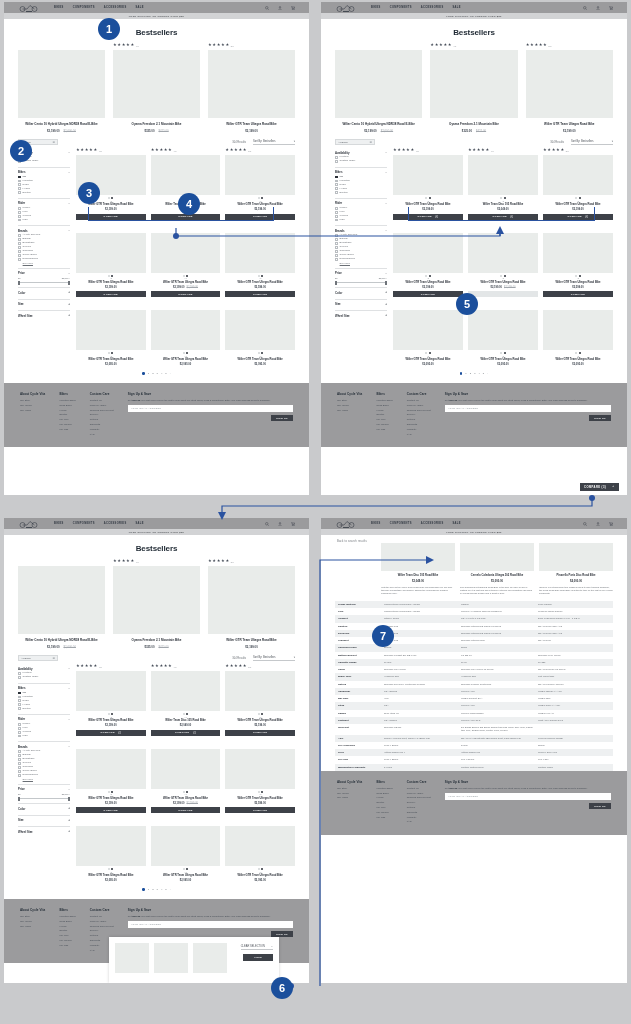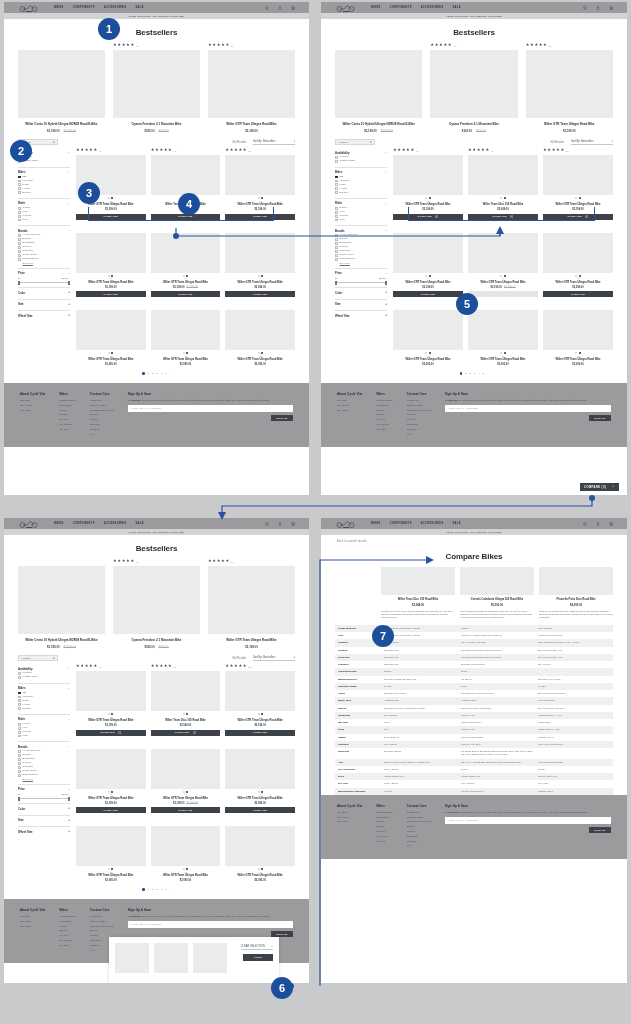--- a/index.html
+++ b/index.html
@@ -1697,21 +1697,20 @@
             <circle cx="12" cy="14" r="1"></circle>
           </svg>
         </span>
     </div>
   </div>
   <div class="promo-bar">
     <span>FREE SHIPPING ON ORDERS OVER $50</span>
   </div>
 
   <div class="breadcrumb">Back to search results</div>
-  <div class="page-title">Compare Bikes</div>
 
   <div class="cmp-wrap">
     <div class="cmp-head">
         <div class="cmp-col">
           <div class="cimg"></div>
           <div class="cname">Wilier Team Disc 105 Road Bike</div>
           <div class="cprice">$2,049.00</div>
           <div class="cdesc">With the help of the Wilier GTR Team Disc 105 Road Bike we are sure this bike comfortably and quickly absorb the performance focused endurance bike.</div>
         </div>
         <div class="cmp-col">

